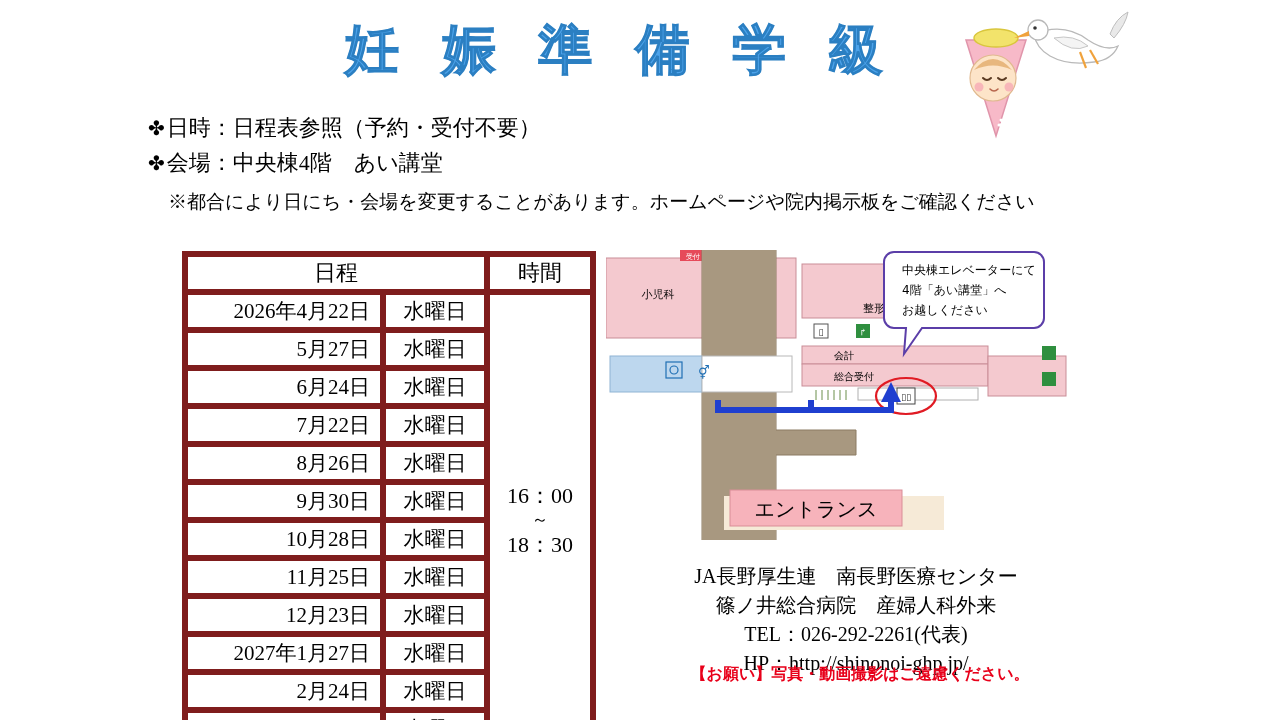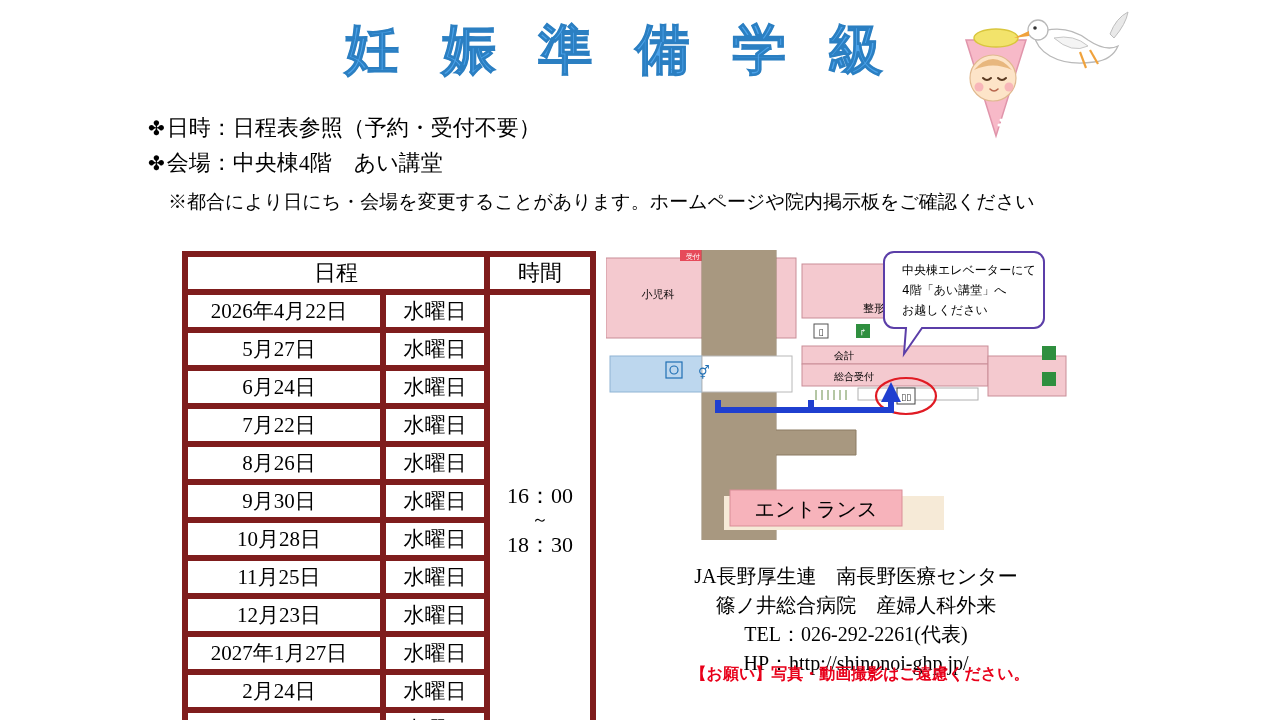--- a/index.html
+++ b/index.html
@@ -66,21 +66,21 @@
   }
   .sched th, .sched td {
     border: 6px solid #7f1d1d;
     padding: 0;
     height: 32px;
     text-align: center;
     font-weight: normal;
   }
   .sched th.h-date { width: 182px; font-size: 22px; }
   .sched th.h-time { width: 100px; font-size: 22px; }
-  .sched td.c-date { width: 182px; padding-right: 10px; }
+  .sched td.c-date { width: 182px; text-align: right; padding-right: 10px; }
   .sched td.c-dow  { width: 98px; }
   .sched td.c-time {
     width: 100px;
     font-size: 22px;
     line-height: 1.25;
     vertical-align: middle;
   }
   .sched td.c-time .tl { display: block; }
   .sched td.c-time .tilde { display: block; font-size: 17px; }
 

